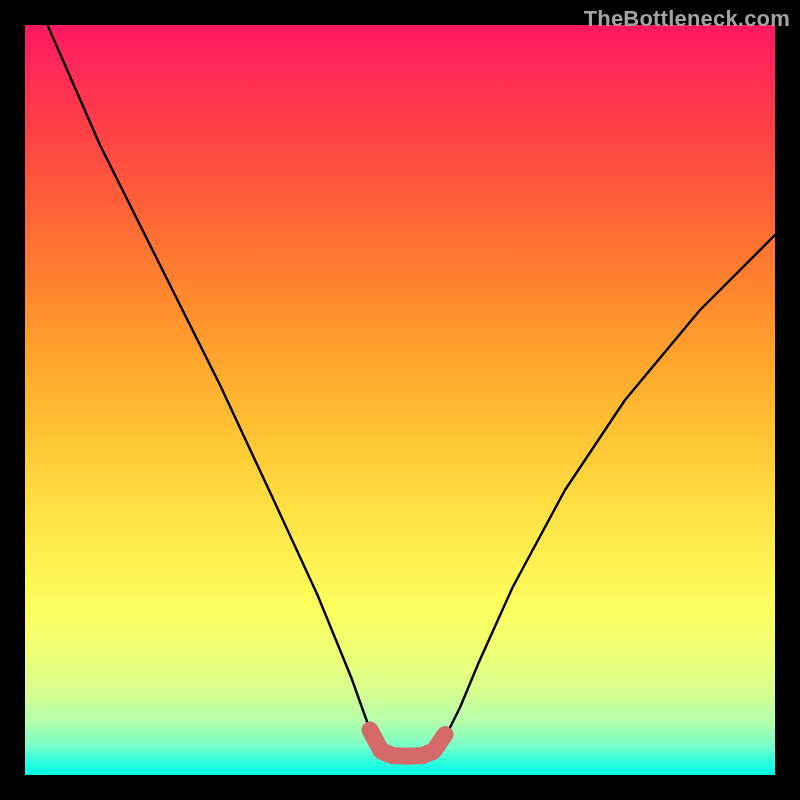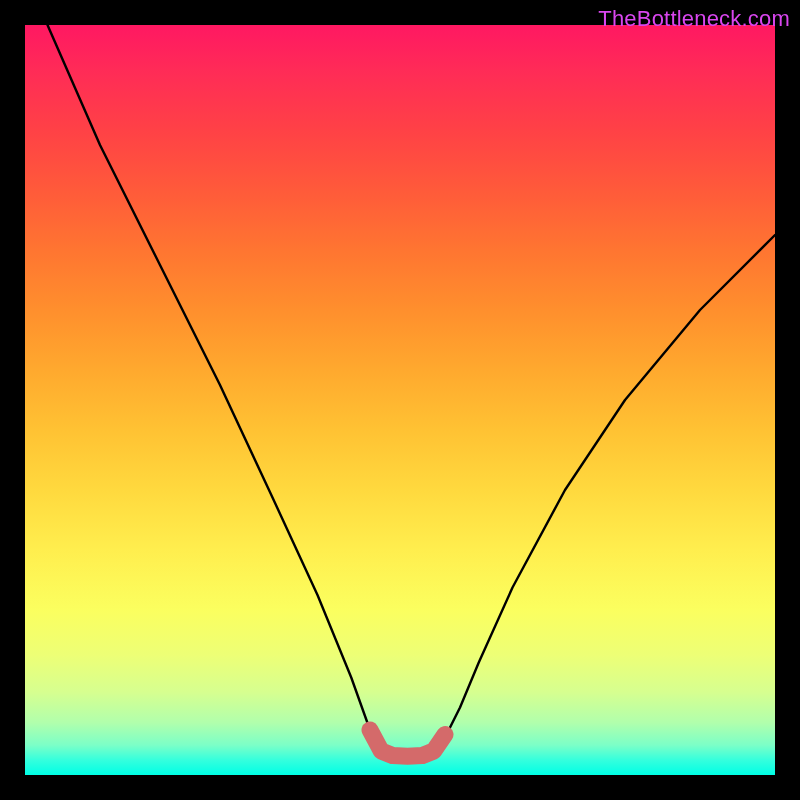--- a/index.html
+++ b/index.html
@@ -8,23 +8,23 @@
     height: 800px;
     background: #000;
     position: relative;
     font-family: Arial, sans-serif;
     overflow: hidden;
   }
   .watermark {
     position: absolute;
     top: 6px;
     right: 10px;
-    color: #d946ef;
+    color: #a3a3a3;
     font-size: 22px;
-    font-weight: 400;
+    font-weight: 700;
     z-index: 10;
     letter-spacing: 0.2px;
   }
   .plot-area {
     position: absolute;
     left: 25px;
     top: 25px;
     width: 750px;
     height: 750px;
     background: linear-gradient(to bottom,

